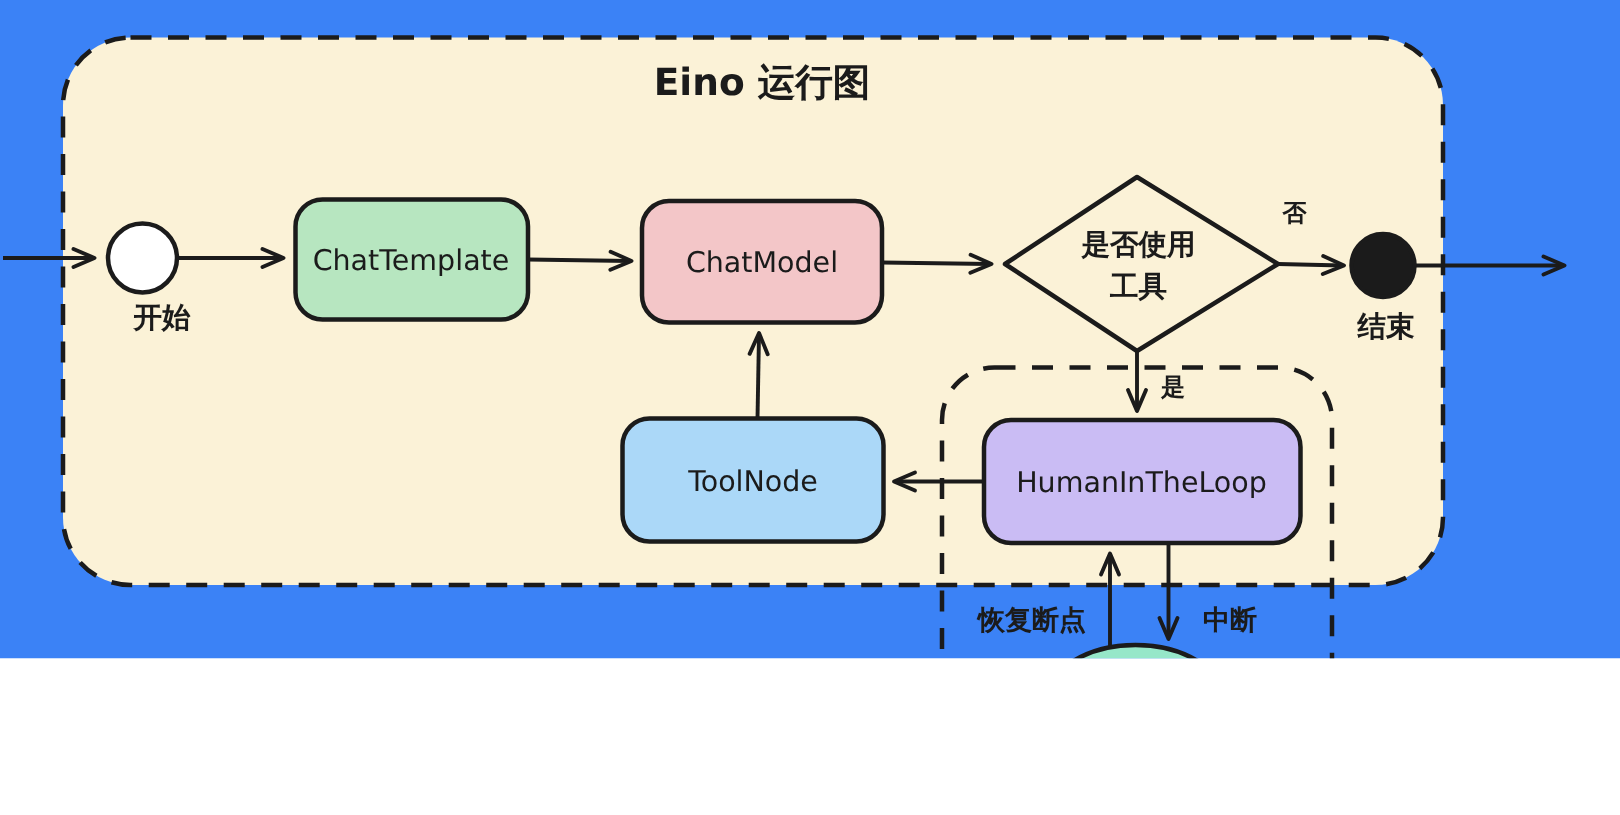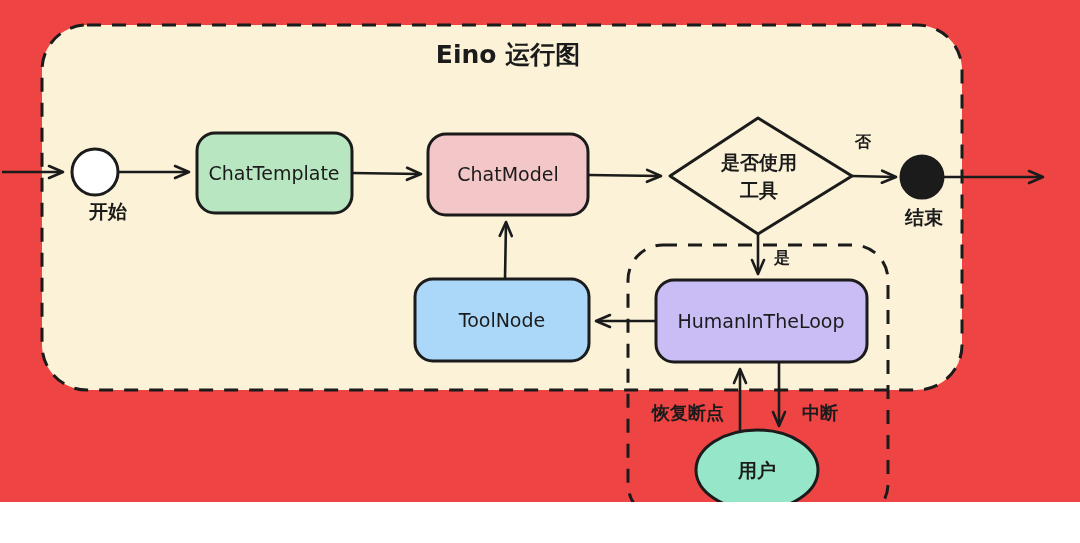--- a/index.html
+++ b/index.html
@@ -1,16 +1,16 @@
 <!DOCTYPE html>
 <html><head>
 <meta charset="utf-8">
 <style>
   html,body{margin:0;padding:0;background:#ffffff;}
-  .canvas{position:relative;width:1080px;height:502px;background:#ef4444;overflow:hidden;}
+  .canvas{position:relative;width:1080px;height:439px;background:#3b82f6;overflow:hidden;}
   svg{display:block;}
   text{font-family:"DejaVu Sans", sans-serif;fill:#1b1b1b;}
   .node-label{font-size:19px;}
   .cjk{font-weight:bold;}
   .title-label{font-size:25px;font-weight:bold;}
   .small-label{font-size:16px;font-weight:bold;}
   .edge-label{font-size:18px;font-weight:bold;}
   .shape{stroke:#1b1b1b;stroke-width:3;}
   .edge{stroke:#1b1b1b;stroke-width:2.6;fill:none;}
   .dashed{stroke:#1b1b1b;stroke-width:3;stroke-dasharray:14 11;}

